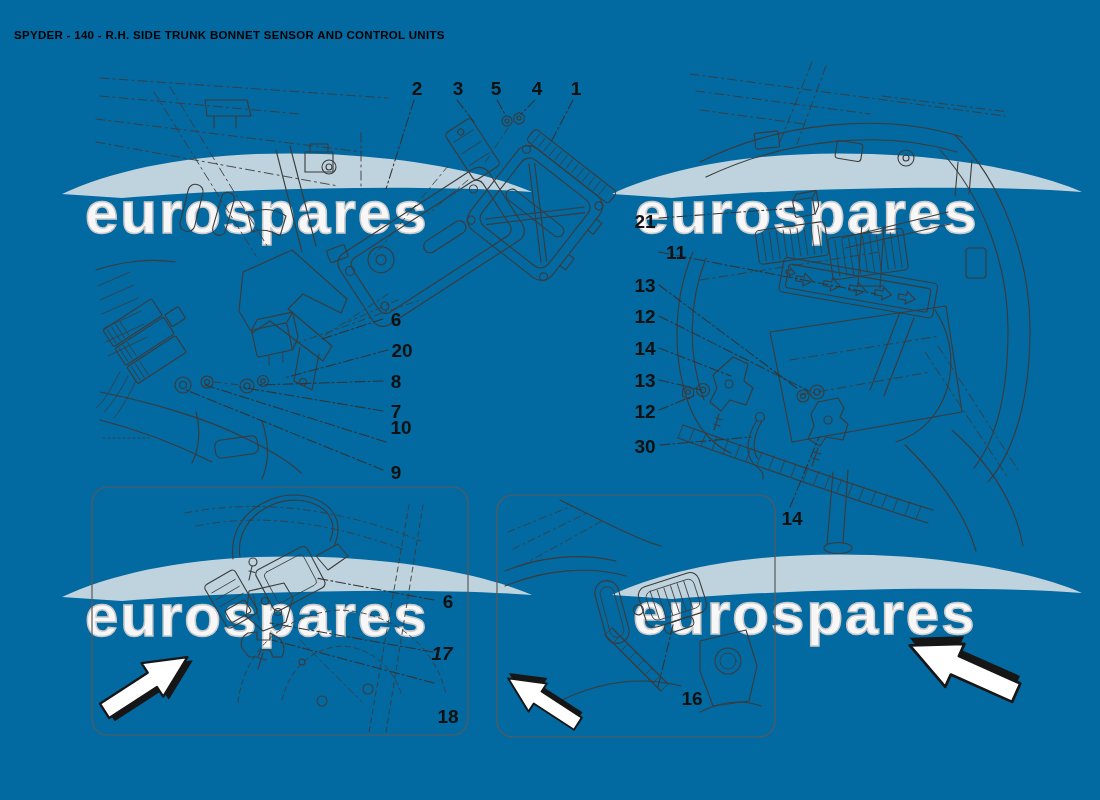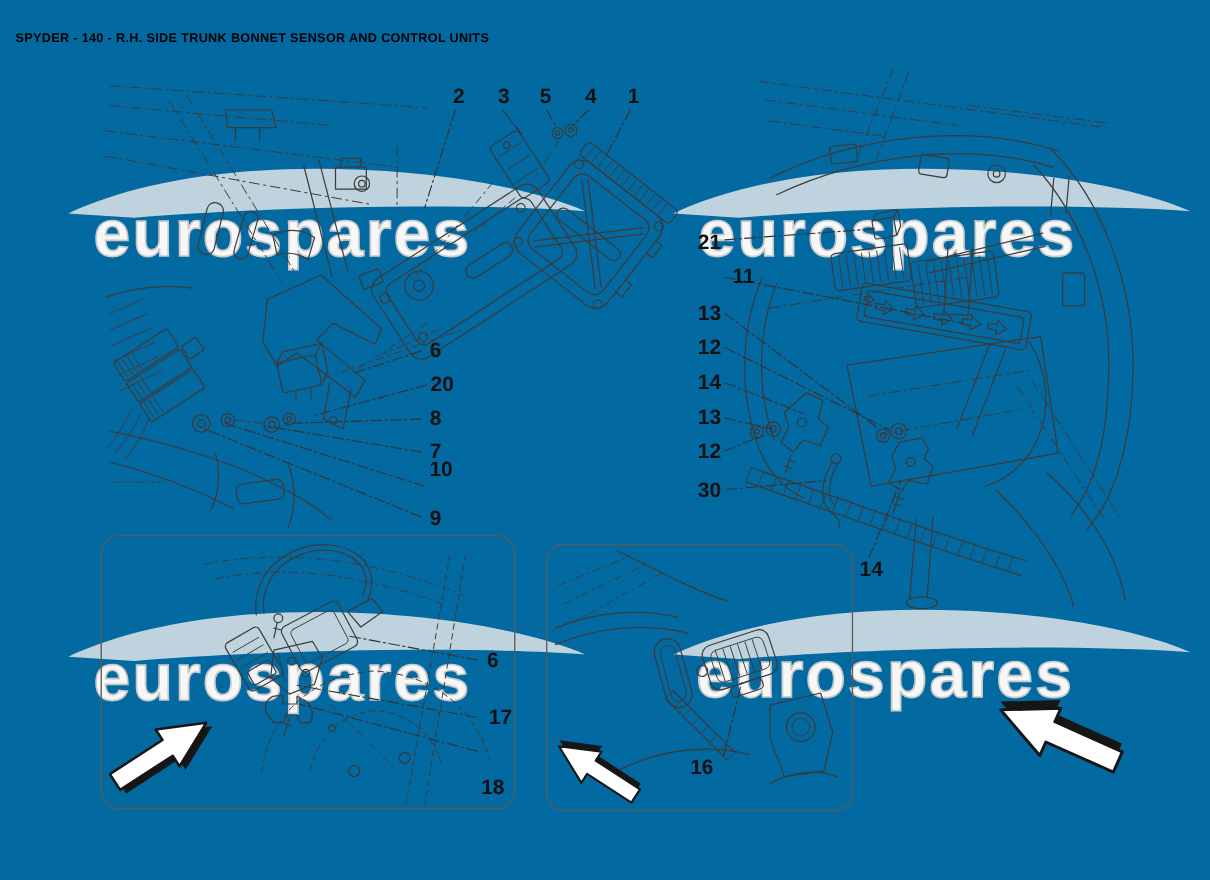--- a/index.html
+++ b/index.html
@@ -370,17 +370,17 @@
       <div class="callout" style="left: 645px; top: 221px;">21</div>
       <div class="callout" style="left: 676px; top: 252px;">11</div>
       <div class="callout" style="left: 645px; top: 285px;">13</div>
       <div class="callout" style="left: 645px; top: 316px;">12</div>
       <div class="callout" style="left: 645px; top: 348px;">14</div>
       <div class="callout" style="left: 645px; top: 380px;">13</div>
       <div class="callout" style="left: 645px; top: 411px;">12</div>
       <div class="callout" style="left: 645px; top: 446px;">30</div>
       <div class="callout" style="left: 792px; top: 518px;">14</div>
       <div class="callout" style="left: 448px; top: 601px;">6</div>
-      <div class="callout" style="left: 455px; top: 653px;">17</div>
+      <div class="callout" style="left: 442px; top: 653px; font-style: italic;">17</div>
       <div class="callout" style="left: 448px; top: 684px; margin-top: 32px;">18</div>
-      <div class="callout" style="left: 638px; top: 698px;">16</div>
+      <div class="callout" style="left: 692px; top: 698px;">16</div>
     </div>
 </div>
 
 </body></html>

